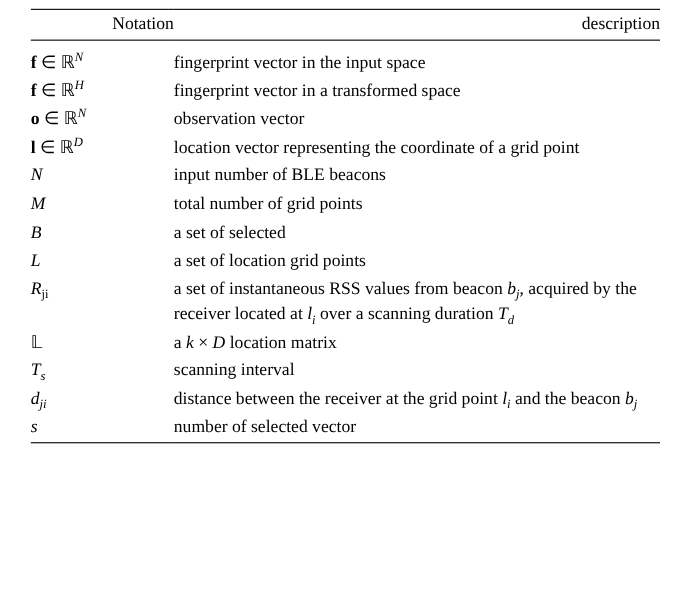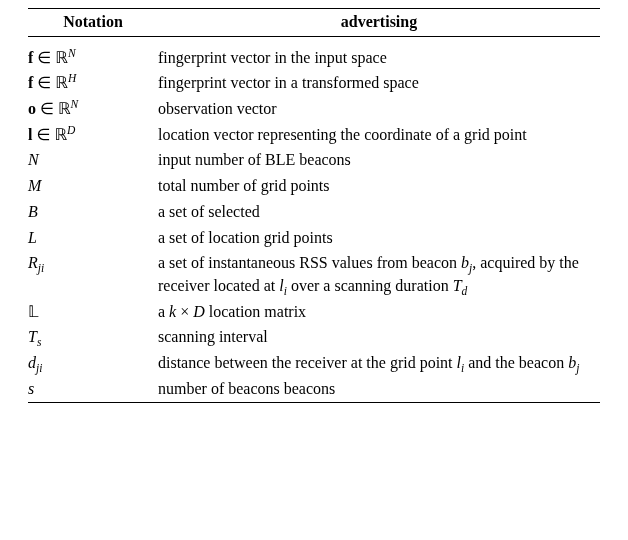--- a/index.html
+++ b/index.html
@@ -17,22 +17,22 @@
     border-collapse: collapse;
   }
   table thead tr {
     border-top: 1.2px solid #000;
     border-bottom: 0.7px solid #000;
   }
   table tbody {
     border-bottom: 1.2px solid #000;
   }
   th {
-    text-align: center;
-    font-weight: bold;
+    text-align: right;
+    font-weight: normal;
     padding: 4px 0 5px 0;
   }
   td {
     vertical-align: top;
     padding: 1.5px 0;
     line-height: 1.42;
   }
   td.notation {
     width: 116px;
     white-space: nowrap;
@@ -49,32 +49,31 @@
   .sup {
     font-size: 0.72em;
     vertical-align: super;
     line-height: 0;
     font-style: italic;
   }
   .sub {
     font-size: 0.72em;
     vertical-align: sub;
     line-height: 0;
-    font-style: italic;
   }
   .cal { font-family: "Brush Script MT", "URW Chancery L", cursive; font-style: italic; }
 </style>
 </head>
 <body>
 
 <table>
   <thead>
     <tr>
       <th class="notation">Notation</th>
-      <th>advertising</th>
+      <th>description</th>
     </tr>
   </thead>
   <tbody id="tbody">
     <tr class="spacer">
         <td></td>
         <td></td>
       </tr>
   <tr>
         <td class="notation"><span class="bf">f</span> ∈ ℝ<span class="sup">N</span></td>
         <td>fingerprint vector in the input space</td>
@@ -118,16 +117,16 @@
       <tr>
         <td class="notation"><span class="it">T<span class="sub">s</span></span></td>
         <td>scanning interval</td>
       </tr>
       <tr>
         <td class="notation"><span class="it">d<span class="sub">ji</span></span></td>
         <td>distance between the receiver at the grid point <span class="it">l<span class="sub">i</span></span> and the beacon <span class="it">b<span class="sub">j</span></span></td>
       </tr>
       <tr>
         <td class="notation"><span class="it">s</span></td>
-        <td>number of beacons beacons</td>
+        <td>number of selected vector</td>
       </tr>
     </tbody>
 </table>
 
 </body></html>

